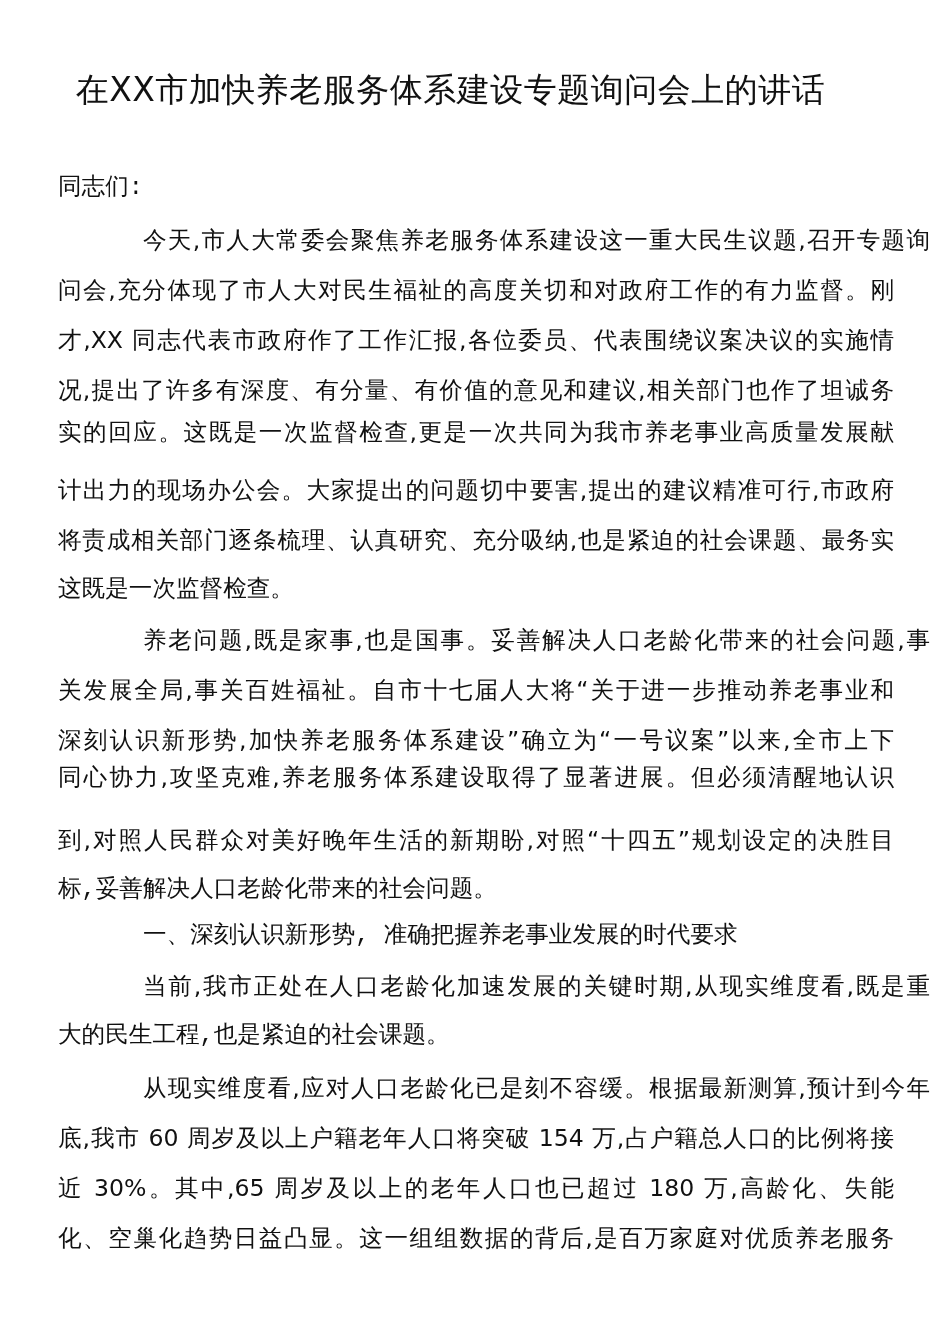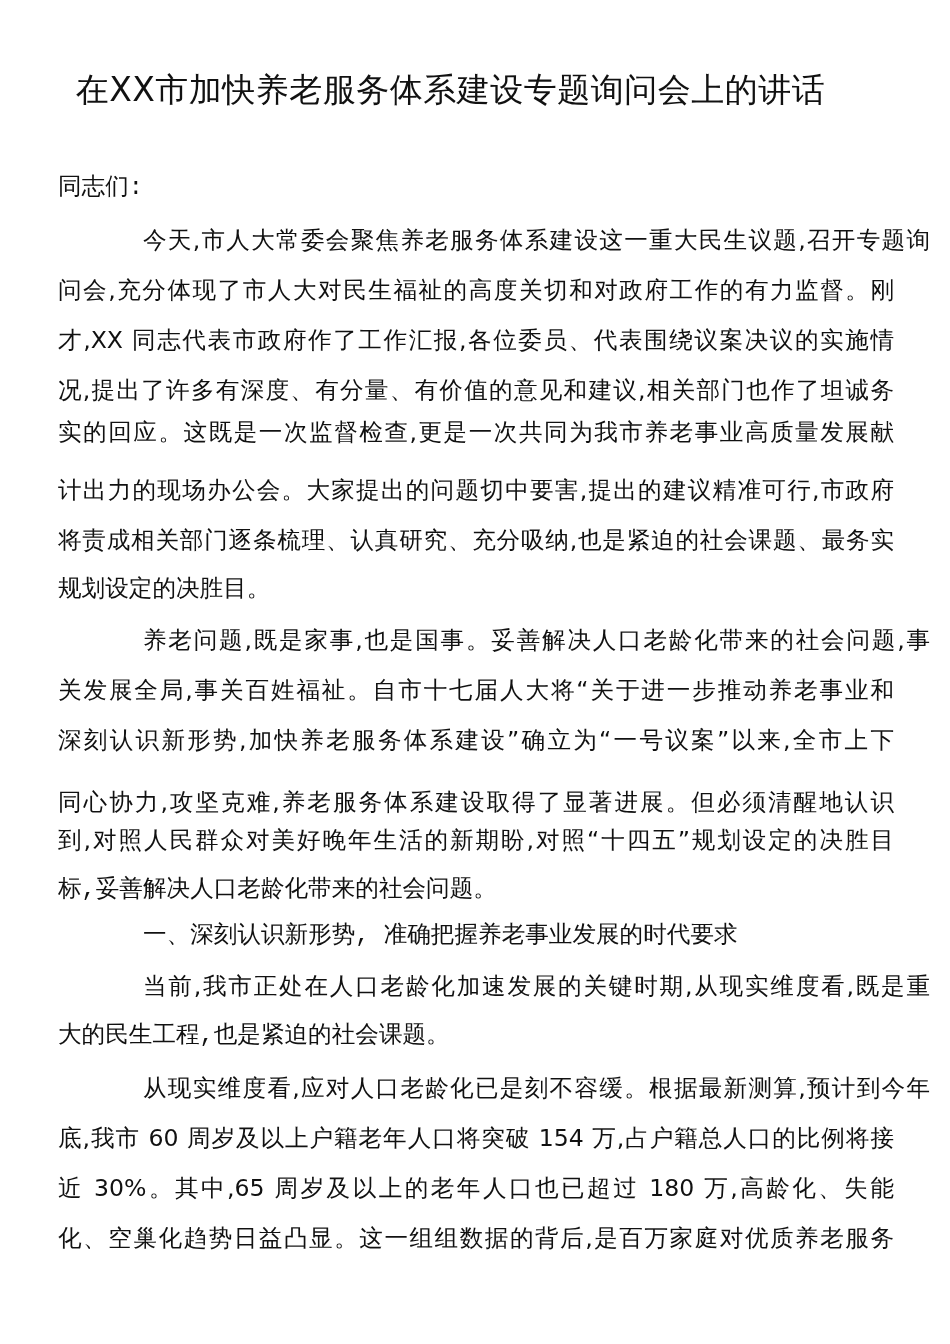--- a/index.html
+++ b/index.html
@@ -21,28 +21,28 @@
   <div class="line last" style="top:172px">同志们:</div>
 
   <div>
     <div class="line indent" style="top:224px">今天,市人大常委会聚焦养老服务体系建设这一重大民生议题,召开专题询</div>
     <div class="line" style="top:274px">问会,充分体现了市人大对民生福祉的高度关切和对政府工作的有力监督。刚</div>
     <div class="line" style="top:324px">才,XX 同志代表市政府作了工作汇报,各位委员、代表围绕议案决议的实施情</div>
     <div class="line" style="top:374px">况,提出了许多有深度、有分量、有价值的意见和建议,相关部门也作了坦诚务</div>
     <div class="line" style="top:416px">实的回应。这既是一次监督检查,更是一次共同为我市养老事业高质量发展献</div>
     <div class="line" style="top:474px">计出力的现场办公会。大家提出的问题切中要害,提出的建议精准可行,市政府</div>
     <div class="line" style="top:524px">将责成相关部门逐条梳理、认真研究、充分吸纳,也是紧迫的社会课题、最务实</div>
-    <div class="line last" style="top:574px">规划设定的决胜目。</div>
+    <div class="line last" style="top:574px">这既是一次监督检查。</div>
   </div>
 
   <div>
     <div class="line indent" style="top:624px">养老问题,既是家事,也是国事。妥善解决人口老龄化带来的社会问题,事</div>
     <div class="line" style="top:674px">关发展全局,事关百姓福祉。自市十七届人大将“关于进一步推动养老事业和</div>
     <div class="line" style="top:724px">深刻认识新形势,加快养老服务体系建设”确立为“一号议案”以来,全市上下</div>
-    <div class="line" style="top:786px">同心协力,攻坚克难,养老服务体系建设取得了显著进展。但必须清醒地认识</div>
+    <div class="line" style="top:761px">同心协力,攻坚克难,养老服务体系建设取得了显著进展。但必须清醒地认识</div>
     <div class="line" style="top:824px">到,对照人民群众对美好晚年生活的新期盼,对照“十四五”规划设定的决胜目</div>
     <div class="line last" style="top:874px">标,妥善解决人口老龄化带来的社会问题。</div>
   </div>
 
   <div class="line indent last" style="top:920px">一、深刻认识新形势, 准确把握养老事业发展的时代要求</div>
 
   <div>
     <div class="line indent" style="top:970px">当前,我市正处在人口老龄化加速发展的关键时期,从现实维度看,既是重</div>
     <div class="line last" style="top:1020px">大的民生工程,也是紧迫的社会课题。</div>
   </div>

